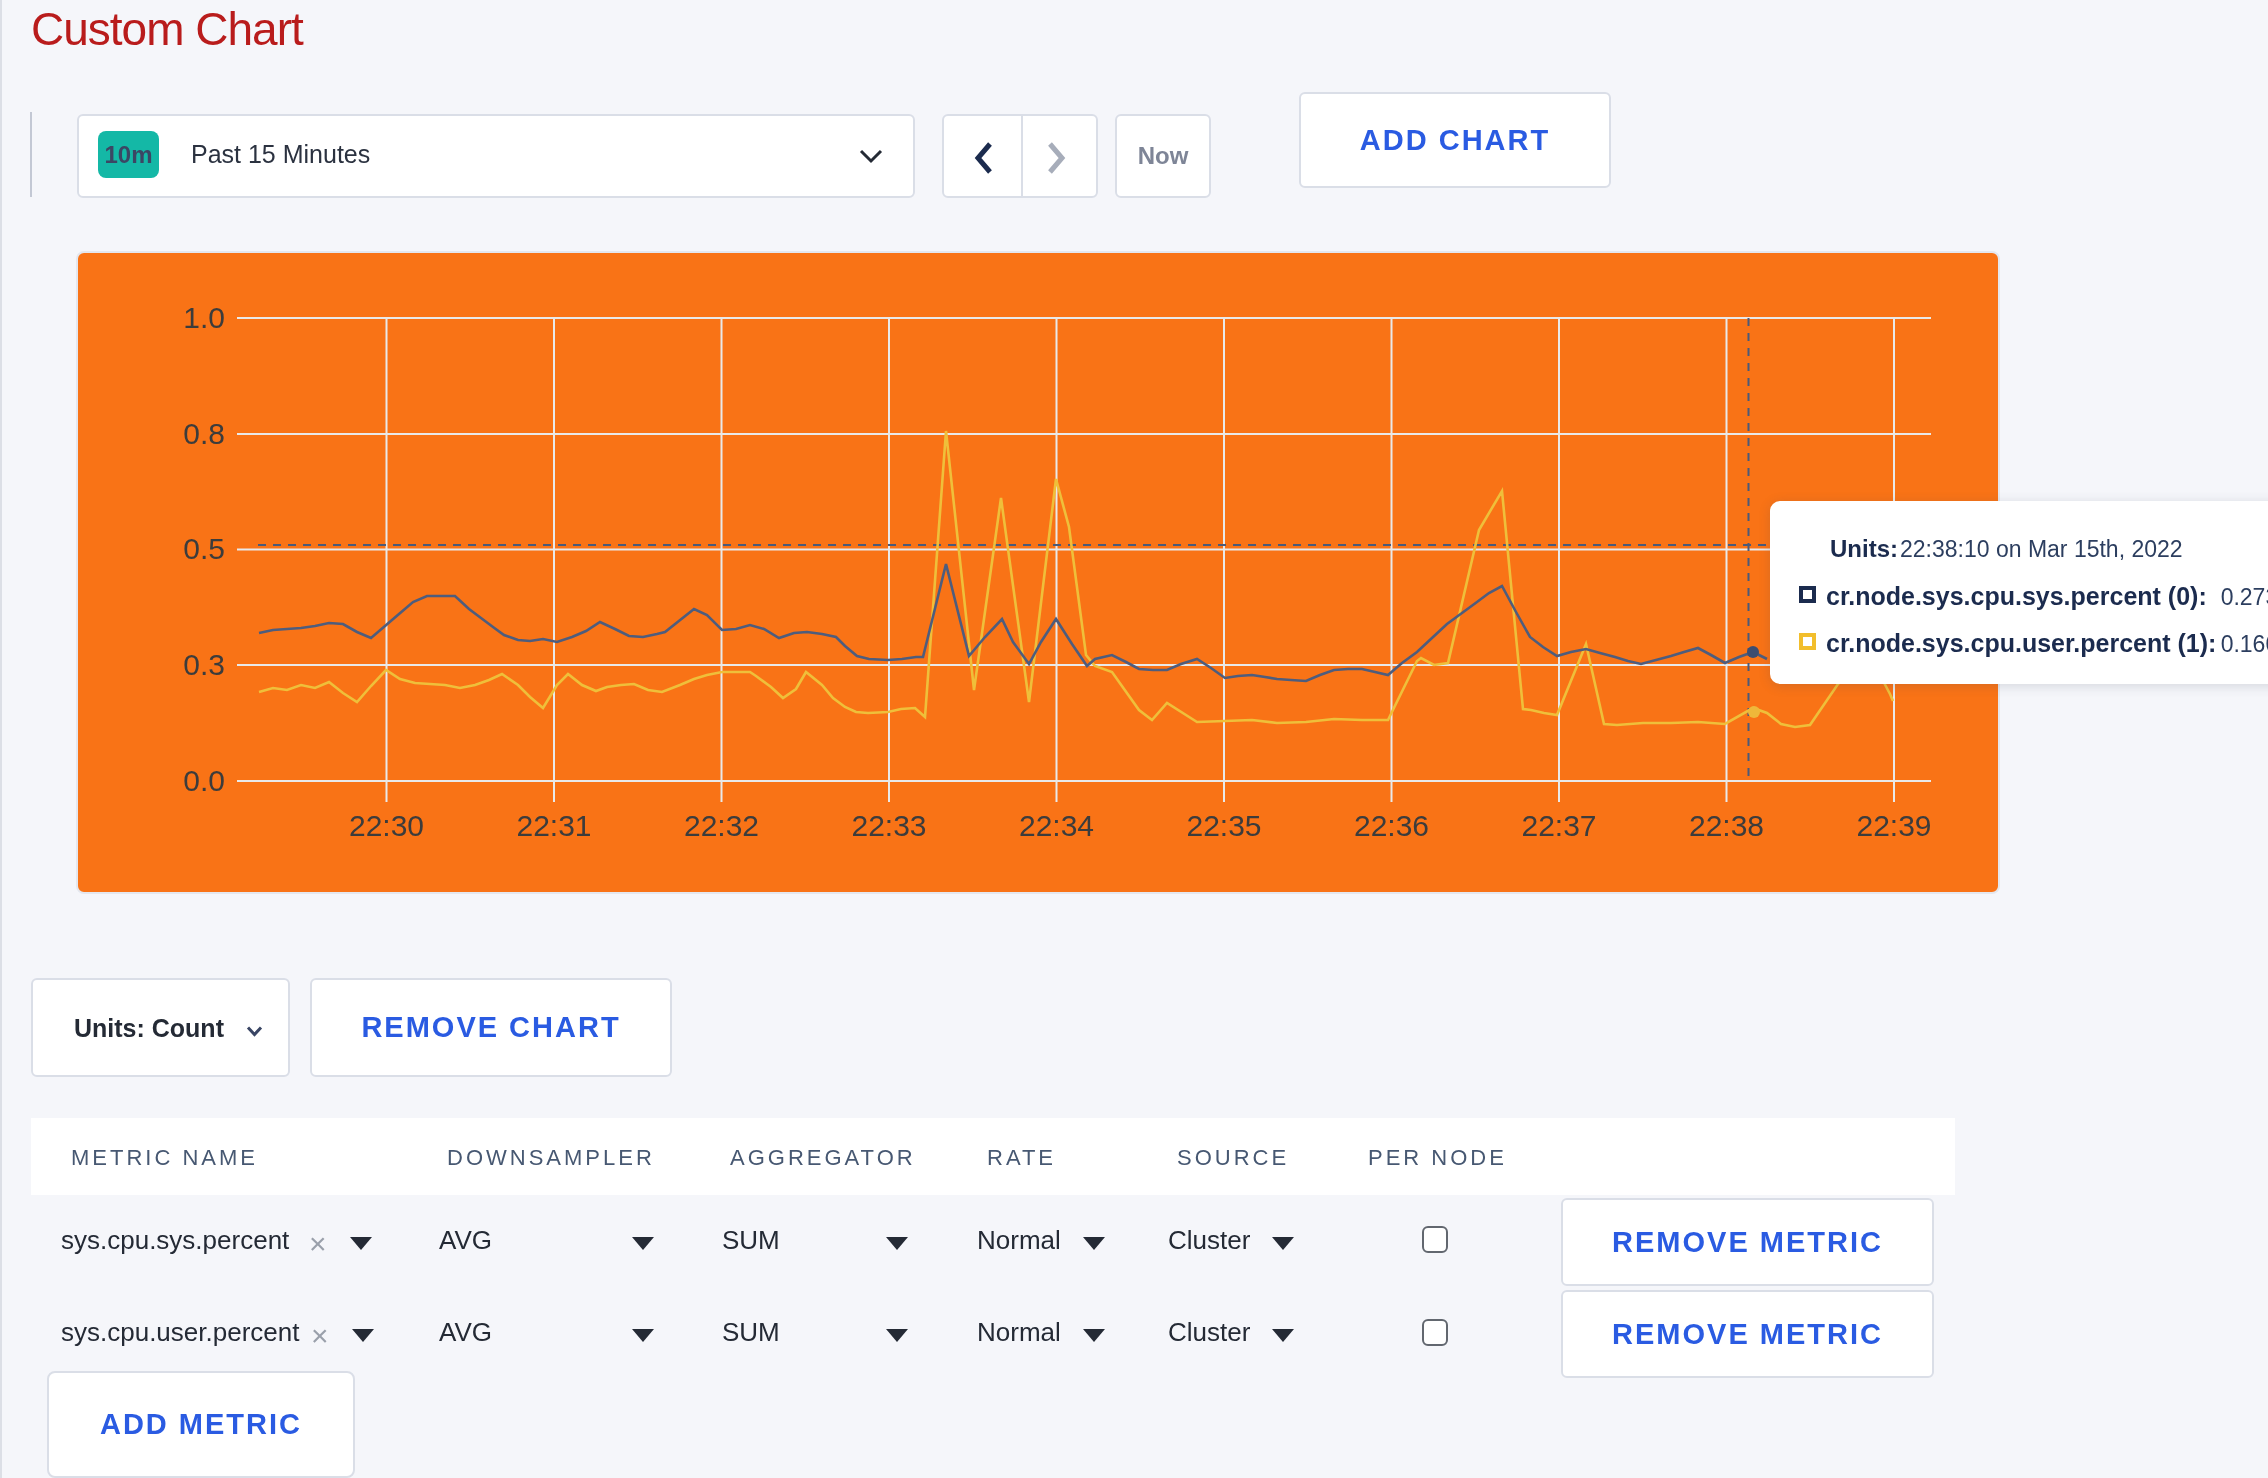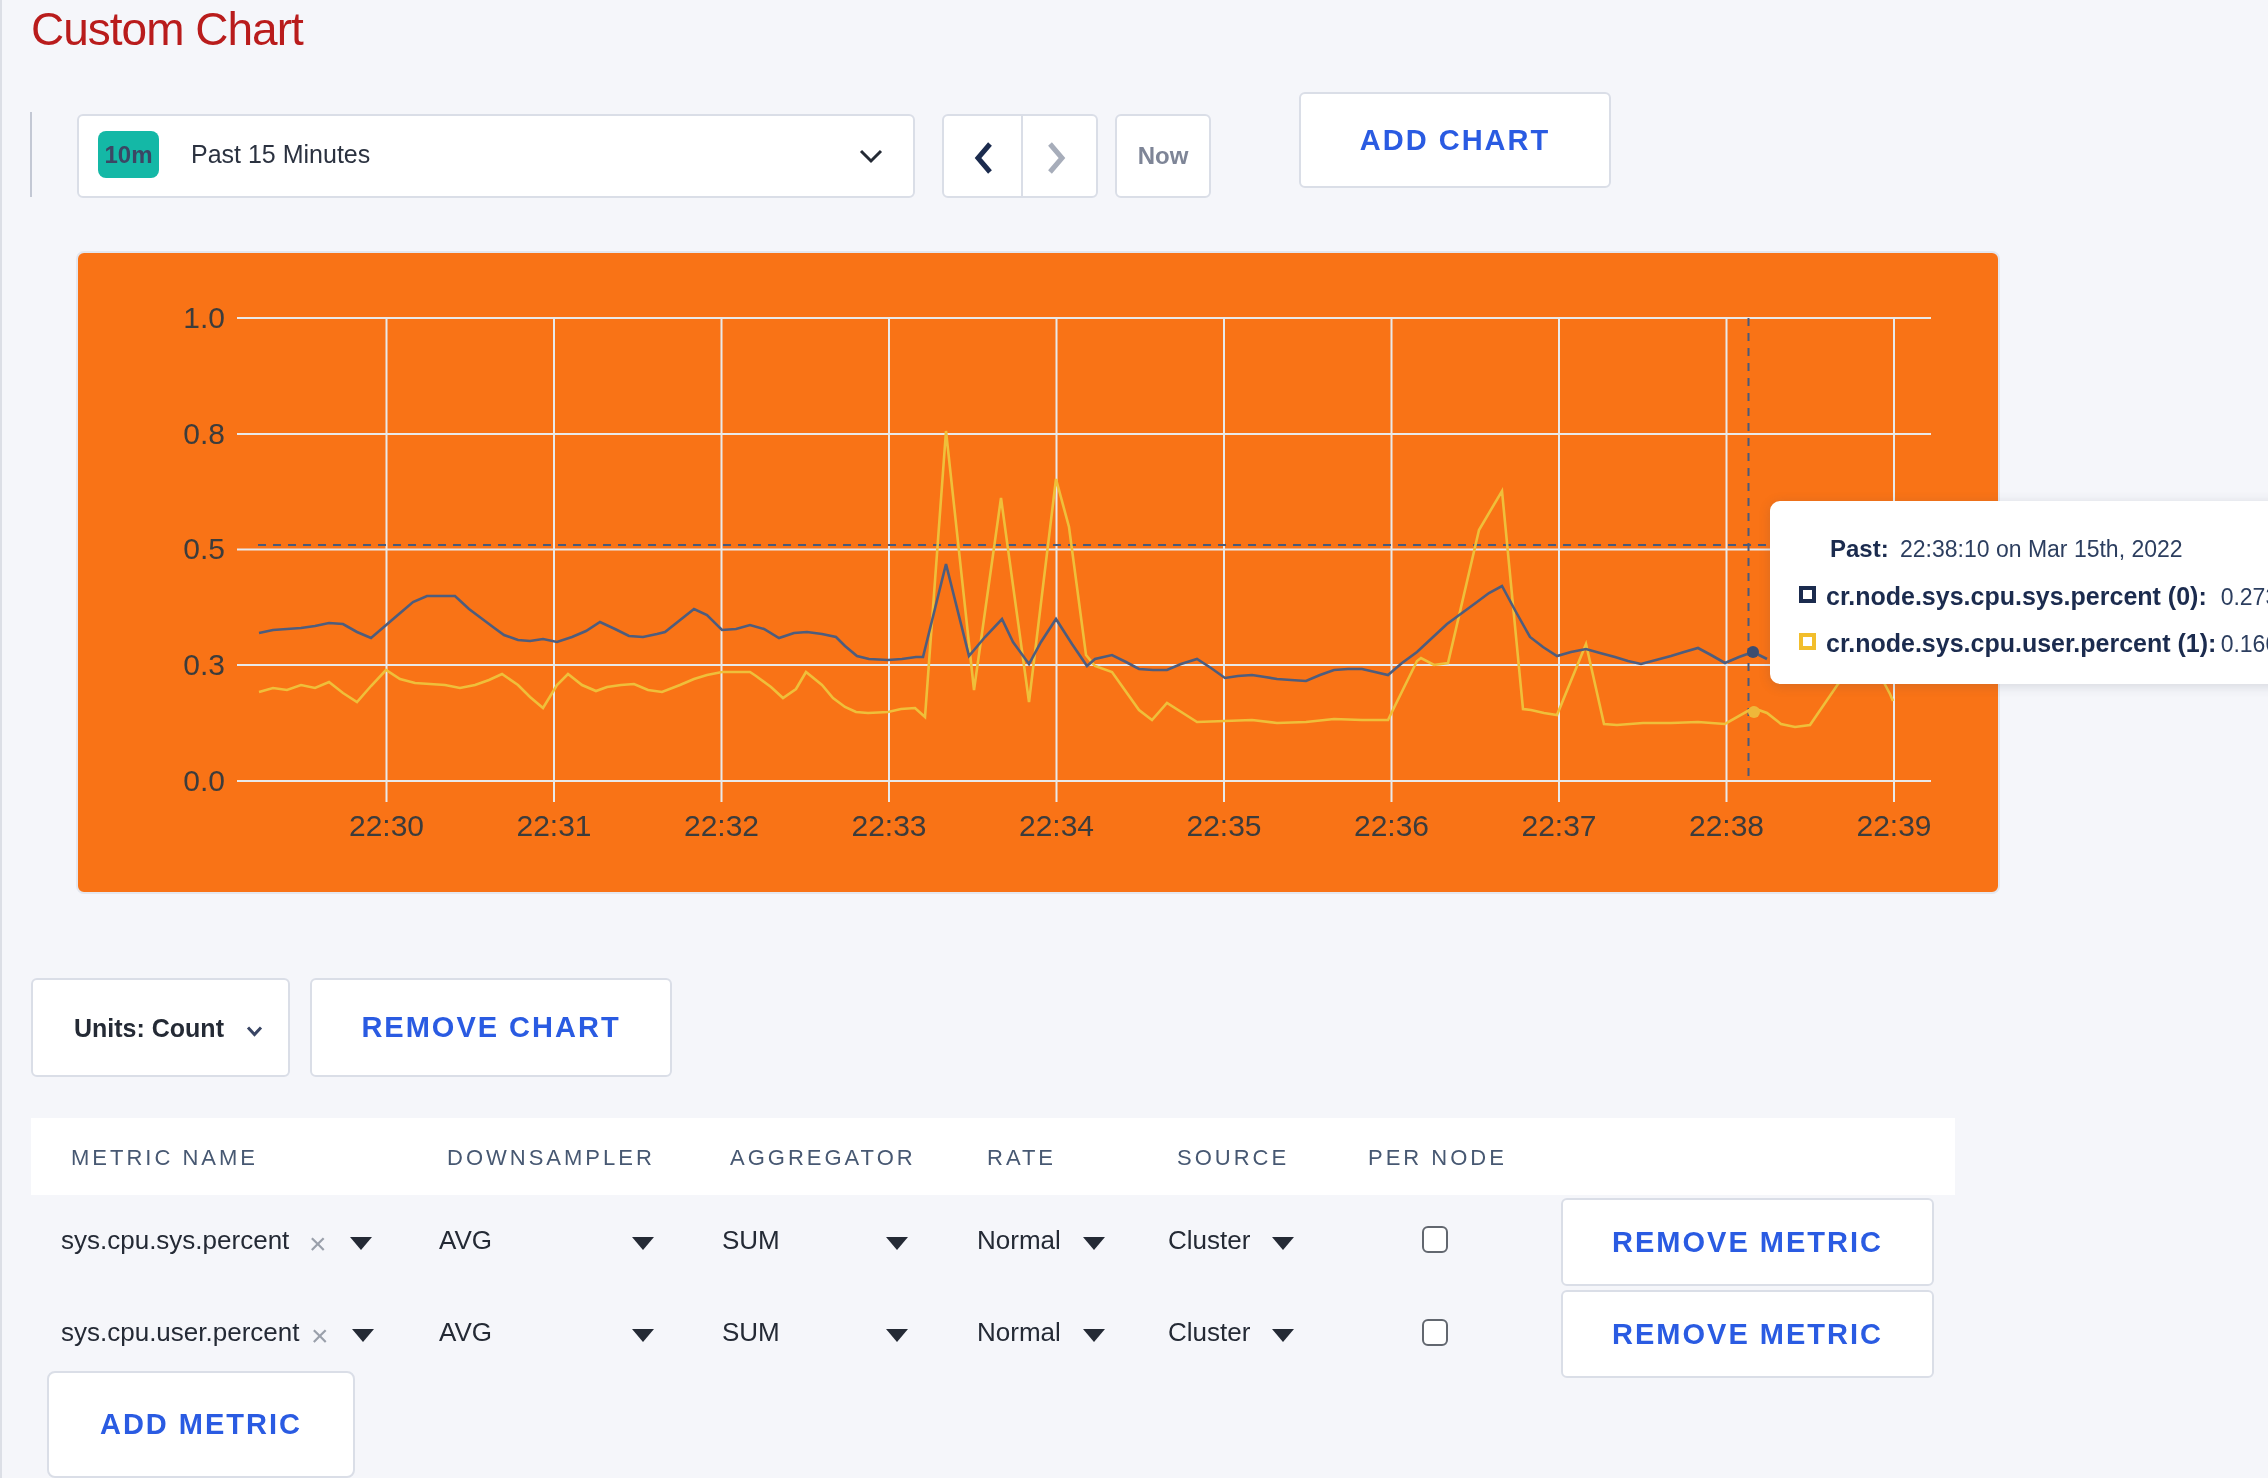--- a/index.html
+++ b/index.html
@@ -79,21 +79,21 @@
   </g>
   <line x1="180" y1="292" x2="1853" y2="292" stroke="#4a5a7a" stroke-width="2" stroke-dasharray="8 7"></line>
   <line x1="1670.5" y1="65" x2="1670.5" y2="528" stroke="#4a5a7a" stroke-width="2" stroke-dasharray="8 7"></line>
   <polyline fill="none" stroke="#efbf3a" stroke-width="2.6" points="181,439 195,435 209,437 223,432 237,435 251,429 265,440 279,449 293,433 308,417 322,426 337,430 352,431 367,432 382,435 397,432 411,427 424,421 440,432 452,444 465,455 479,432 490,421 504,432 518,438 529,434 543,432 556,431 570,437 584,439 602,432 616,426 629,422 644,419 658,419 672,419 678,423 693,434 705,445 718,436 728,419 744,432 755,445 767,454 778,459 790,460 810,459 823,456 837,455 847,464 868,178 896,437 923,245 951,449 978,226 991,274 1008,402 1017,413 1034,419 1061,457 1074,467 1089,450 1119,469 1147,468 1174,467 1199,470 1228,469 1256,466 1284,467 1310,467 1339,408 1343,405 1356,412 1370,410 1401,277 1424,238 1445,456 1453,457 1466,460 1479,462 1508,391 1526,471 1539,472 1565,470 1593,470 1620,469 1647,471 1675,455 1689,460 1703,471 1717,474 1732,472 1760,431 1784,409 1803,424 1812,441 1815,448"></polyline>
   <polyline fill="none" stroke="#4e5d7d" stroke-width="2.6" points="181,380 195,377 209,376 223,375 237,373 251,370 265,371 279,379 293,385 307,373 321,361 335,349 349,343 363,343 377,343 391,356 403,365 415,374 426,382 440,387 452,388 465,386 479,389 494,384 508,378 522,369 537,376 551,383 565,384 579,381 587,379 616,356 629,362 644,377 658,376 672,372 686,376 701,385 716,380 729,379 744,381 758,384 767,393 779,403 791,406 810,407 824,406 838,404 845,404 868,311 891,403 907,384 924,366 935,389 951,411 963,389 978,366 994,391 1009,413 1017,406 1034,402 1048,409 1061,416 1075,417 1089,417 1103,411 1119,406 1133,415 1147,425 1160,423 1174,422 1187,424 1199,426 1213,427 1228,428 1242,422 1256,417 1270,416 1284,416 1297,419 1310,422 1324,410 1339,399 1354,385 1369,371 1384,360 1399,349 1411,340 1424,333 1438,359 1452,384 1465,394 1479,403 1493,399 1508,396 1522,400 1537,404 1550,408 1563,411 1578,407 1593,403 1606,399 1620,395 1633,402 1647,410 1661,404 1675,399 1689,406"></polyline>
   <circle cx="1675" cy="399" r="6" fill="#3d4d70"></circle>
   <circle cx="1676" cy="459" r="6" fill="#efb73a"></circle>
 </svg>
 
   <div style="position:absolute; left:1692px; top:248px; width:531px; height:183px; background:#fff; border-radius:10px; box-shadow:0 2px 12px rgba(60,70,90,0.18); color:#1e3350;">
-    <div style="position:absolute; left:60px; top:34px; font-size:24px; font-weight:bold; color:#1b2b4e;">Past:</div>
+    <div style="position:absolute; left:60px; top:34px; font-size:24px; font-weight:bold; color:#1b2b4e;">Units:</div>
     <div style="position:absolute; left:130px; top:35px; font-size:23px; color:#2c3e5f;">22:38:10 on Mar 15th, 2022</div>
     <div style="position:absolute; left:29px; top:85px; width:17px; height:17px; border:4px solid #1b2b4e;"></div>
     <div style="position:absolute; left:56px; top:81px; font-size:25px; font-weight:bold; color:#1b2b4e;">cr.node.sys.cpu.sys.percent (0):</div>
     <div style="position:absolute; right:10px; top:83px; font-size:23px; color:#2c3e5f;">0.2732</div>
     <div style="position:absolute; left:29px; top:132px; width:17px; height:17px; border:4px solid #f2be2c;"></div>
     <div style="position:absolute; left:56px; top:128px; font-size:25px; font-weight:bold; color:#1b2b4e;">cr.node.sys.cpu.user.percent (1):</div>
     <div style="position:absolute; right:10px; top:130px; font-size:23px; color:#2c3e5f;">0.1601</div>
   </div>
 </div>
 

